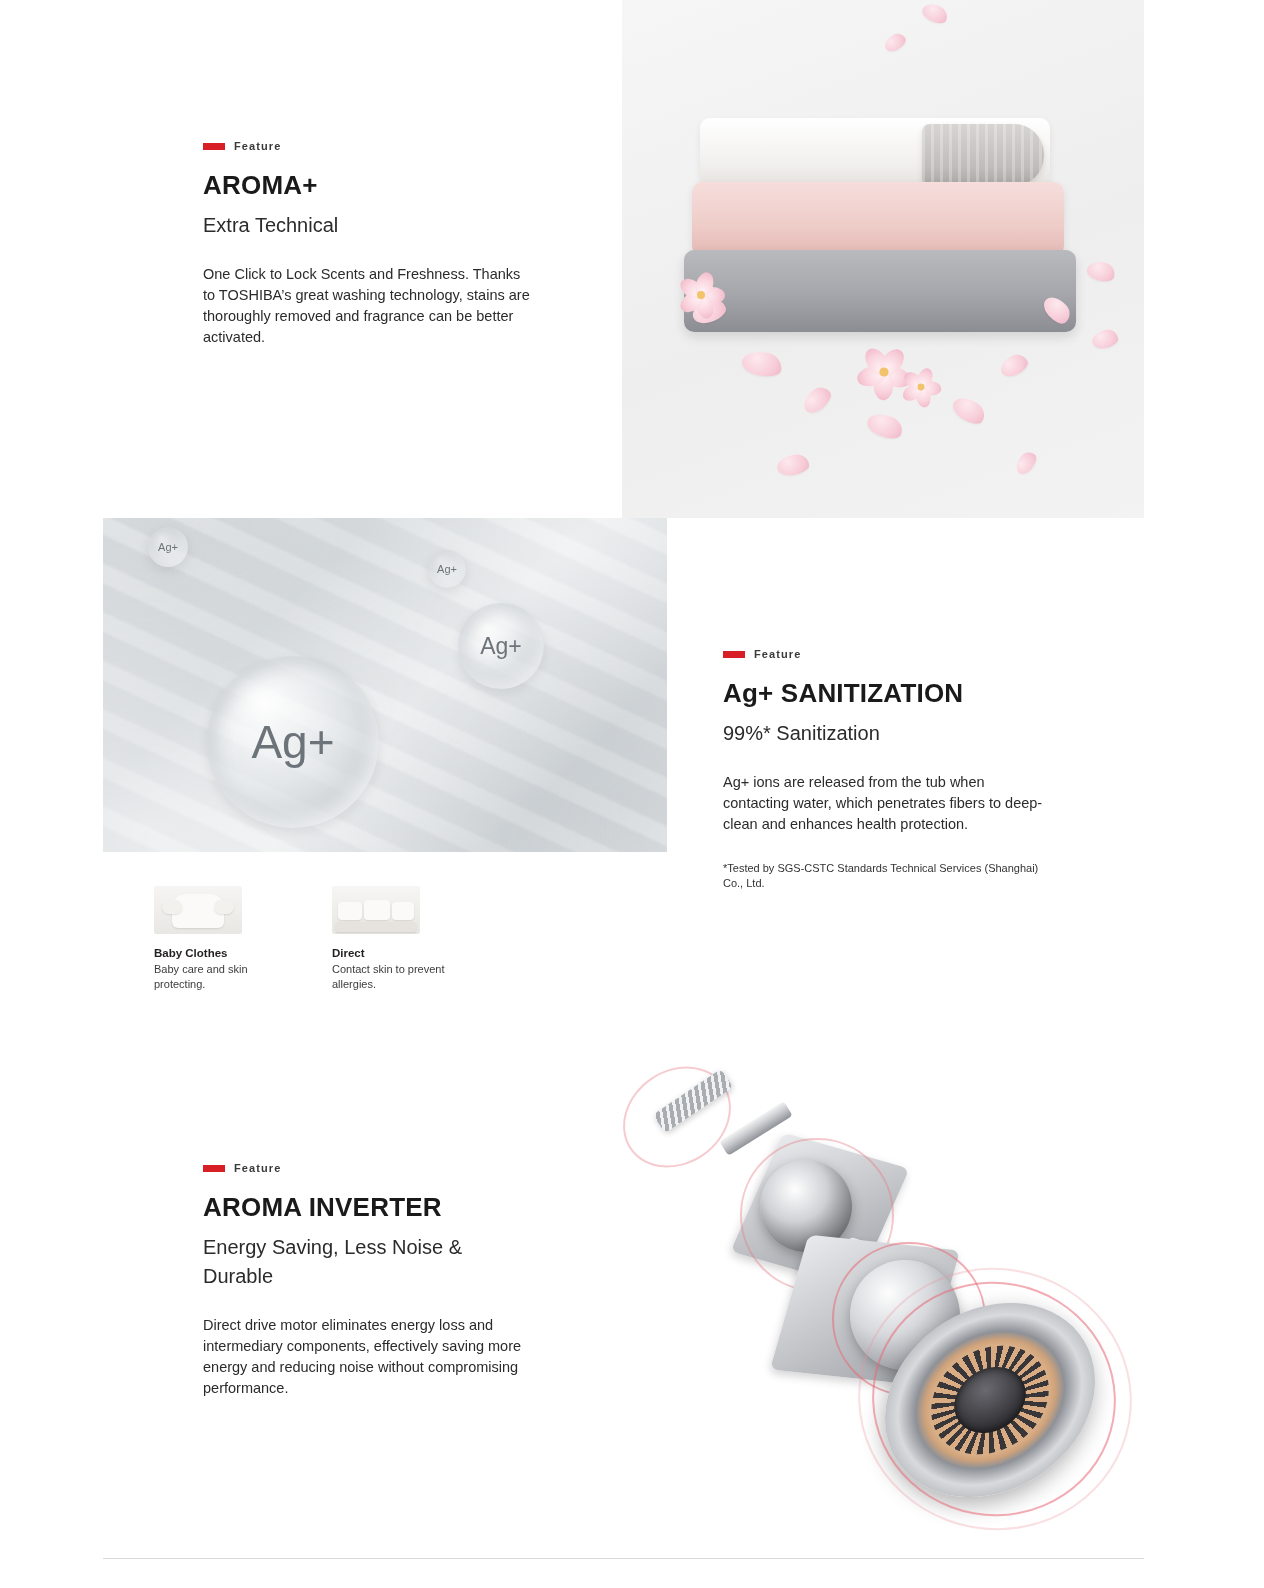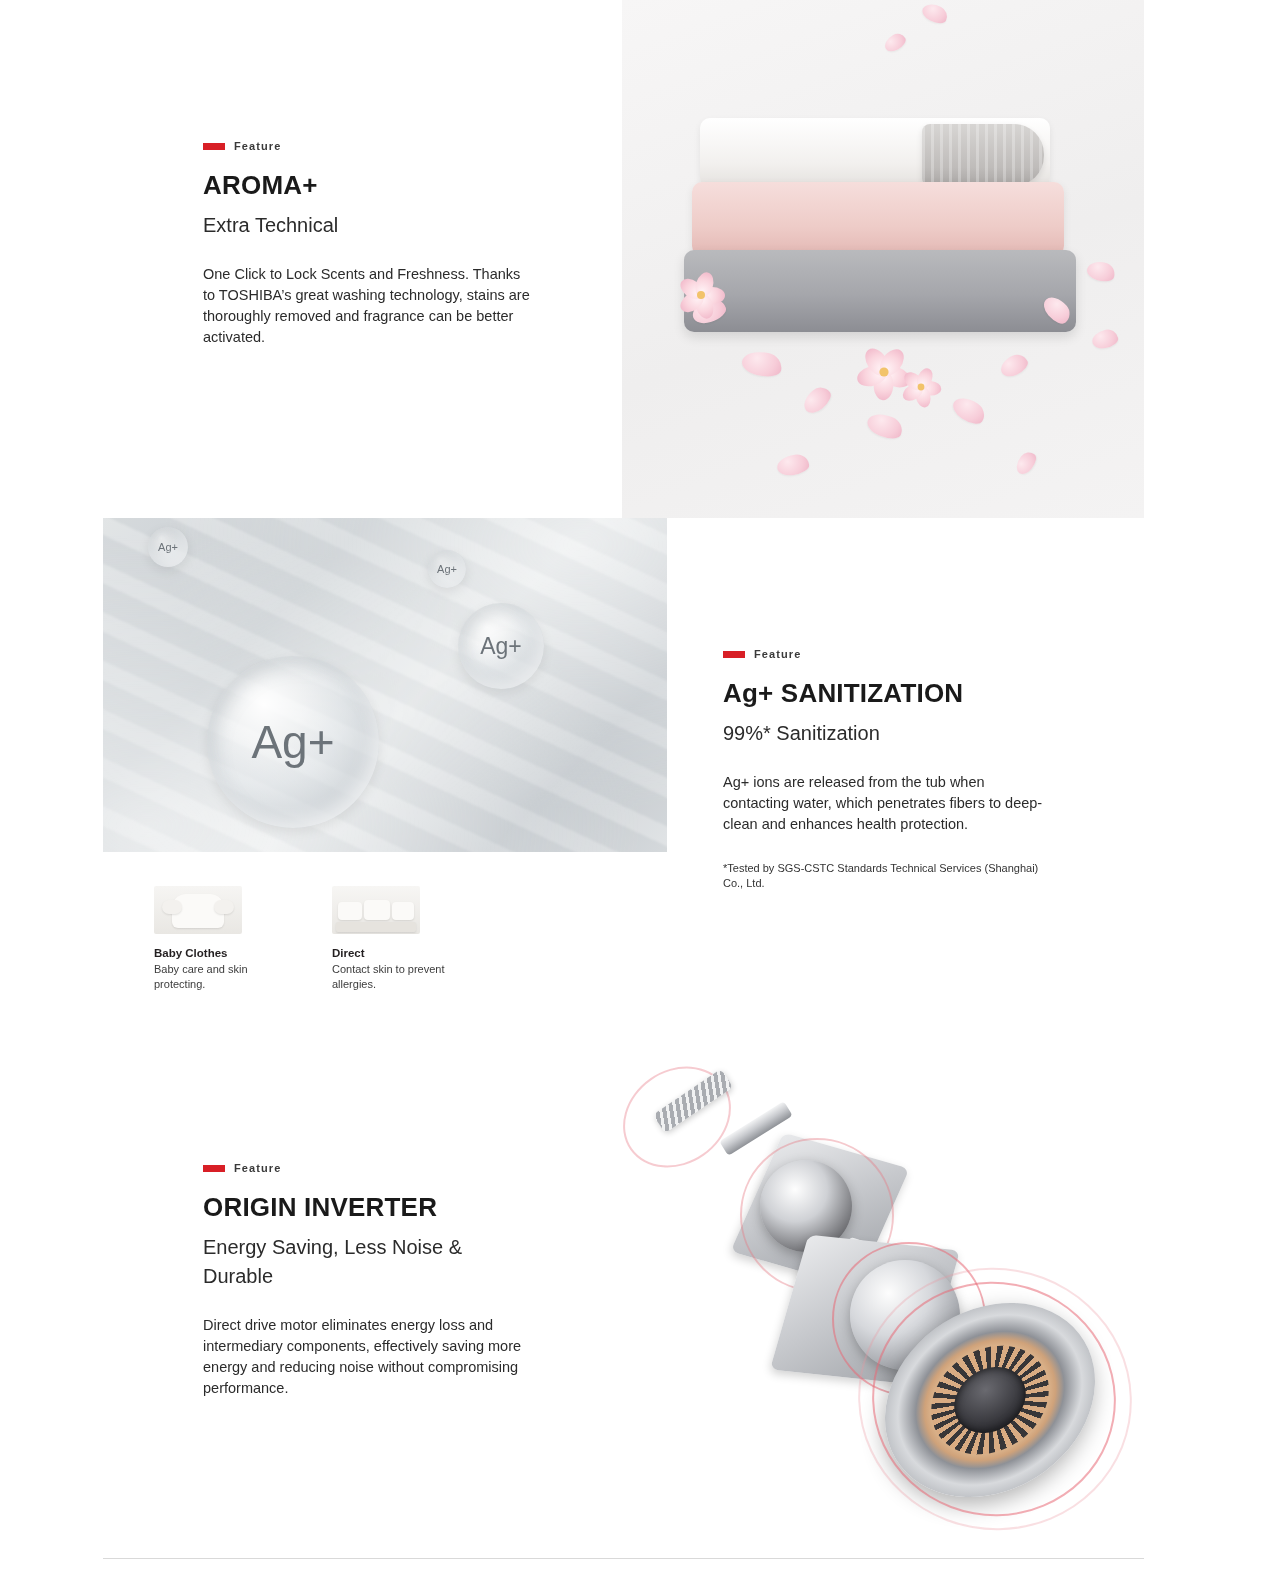--- a/index.html
+++ b/index.html
@@ -427,18 +427,18 @@
     <div class="ring-red" style="left:272px; top:232px; width:240px; height:230px; transform:rotate(10deg);"></div>
     <div class="ring-red" style="left:258px; top:218px; width:270px; height:258px; transform:rotate(10deg); border-color:rgba(235,150,160,.30);"></div>
   </div>
 </div>
 
 <div id="sec-inv-text">
   <div class="feature-tag">
     <span class="bar"></span>
     <span class="label">Feature</span>
   </div>
-  <div class="feature-title">ORIGIN INVERTER</div>
+  <div class="feature-title">AROMA INVERTER</div>
   <div class="feature-sub">Energy Saving, Less Noise &amp; Durable</div>
   <div class="feature-body">Direct drive motor eliminates energy loss and intermediary components, effectively saving more energy and reducing noise without compromising performance.</div>
 </div>
 
 <div class="bottom-rule"></div>
 
 </body></html>

